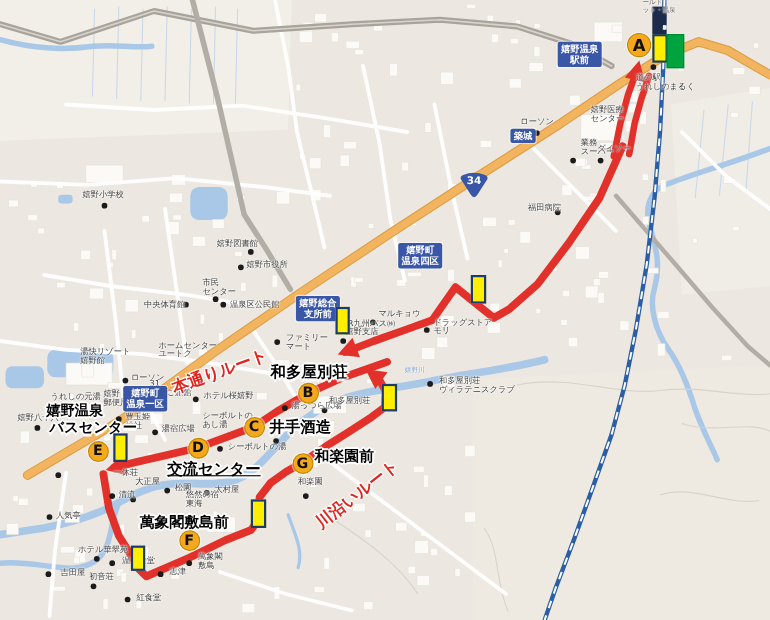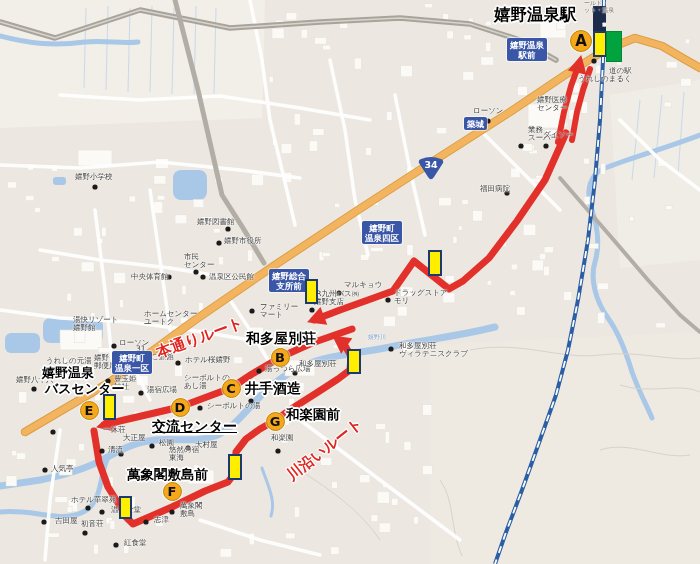--- a/index.html
+++ b/index.html
@@ -369,21 +369,21 @@
     <text x="13" y="12.5" text-anchor="middle" font-size="9.5" font-weight="bold" fill="#fff">34</text>
   </svg>
 
   <div id="station-tag">嬉野温泉駅</div>
 
   <div id="labels">
       <div class="poi" style="left: 584px; top: 0px; font-size: 6px; color: rgb(102, 102, 102);">
         <div>ールド・</div>
         <div>ット・温泉</div>
       </div>
-      <div class="poi" style="left: 578px; top: 67px; text-align: right;">
+      <div class="poi" style="left: 578px; top: 67px;">
         <div>道の駅</div>
         <div>うれしのまるく</div>
       </div>
       <div class="poi" style="left: 537px; top: 96px;">
         <div>嬉野医療</div>
         <div>センター</div>
       </div>
       <div class="poi" style="left: 473px; top: 107px;">
         <div>ローソン</div>
       </div>
@@ -556,21 +556,20 @@
       <div class="slab" style="left: 245px; top: 380px; font-size: 14px;">井手酒造</div>
       <div class="slab" style="left: 152px; top: 418px; font-size: 14px; text-decoration: underline;">交流センター</div>
       <div class="slab" style="left: 42px; top: 364px; font-size: 13px;">嬉野温泉</div>
       <div class="slab" style="left: 45px; top: 380px; font-size: 13px;">バスセンター</div>
       <div class="slab" style="left: 127px; top: 466px; font-size: 13.5px;">萬象閣敷島前</div>
       <div class="slab" style="left: 286px; top: 406px; font-size: 13.5px;">和楽園前</div>
       <div class="rlab" style="left: 157px; top: 344px; font-size: 15px; transform: rotate(-20deg);">本通りルート</div>
       <div class="rlab" style="left: 289px; top: 468px; font-size: 15px; transform: rotate(-38deg);">川沿いルート</div>
     </div>
 
-  <div id="title">嬉野温泉駅</div>
 
 
 <div class="signboard" style="left: 593px; top: 31px; width: 14px; height: 26px;"></div>
     <div class="signboard" style="left: 428px; top: 250px; width: 14px; height: 26px;"></div>
     <div class="signboard" style="left: 305px; top: 279px; width: 13px; height: 25px;"></div>
     <div class="signboard" style="left: 347px; top: 349px; width: 14px; height: 25px;"></div>
     <div class="signboard" style="left: 103px; top: 394px; width: 13px; height: 26px;"></div>
     <div class="signboard" style="left: 228px; top: 454px; width: 14px; height: 26px;"></div>
     <div class="signboard" style="left: 119px; top: 496px; width: 13px; height: 23px;"></div>
     <div id="garage" style="left: 606px; top: 31px; width: 16px; height: 31px;"></div>

